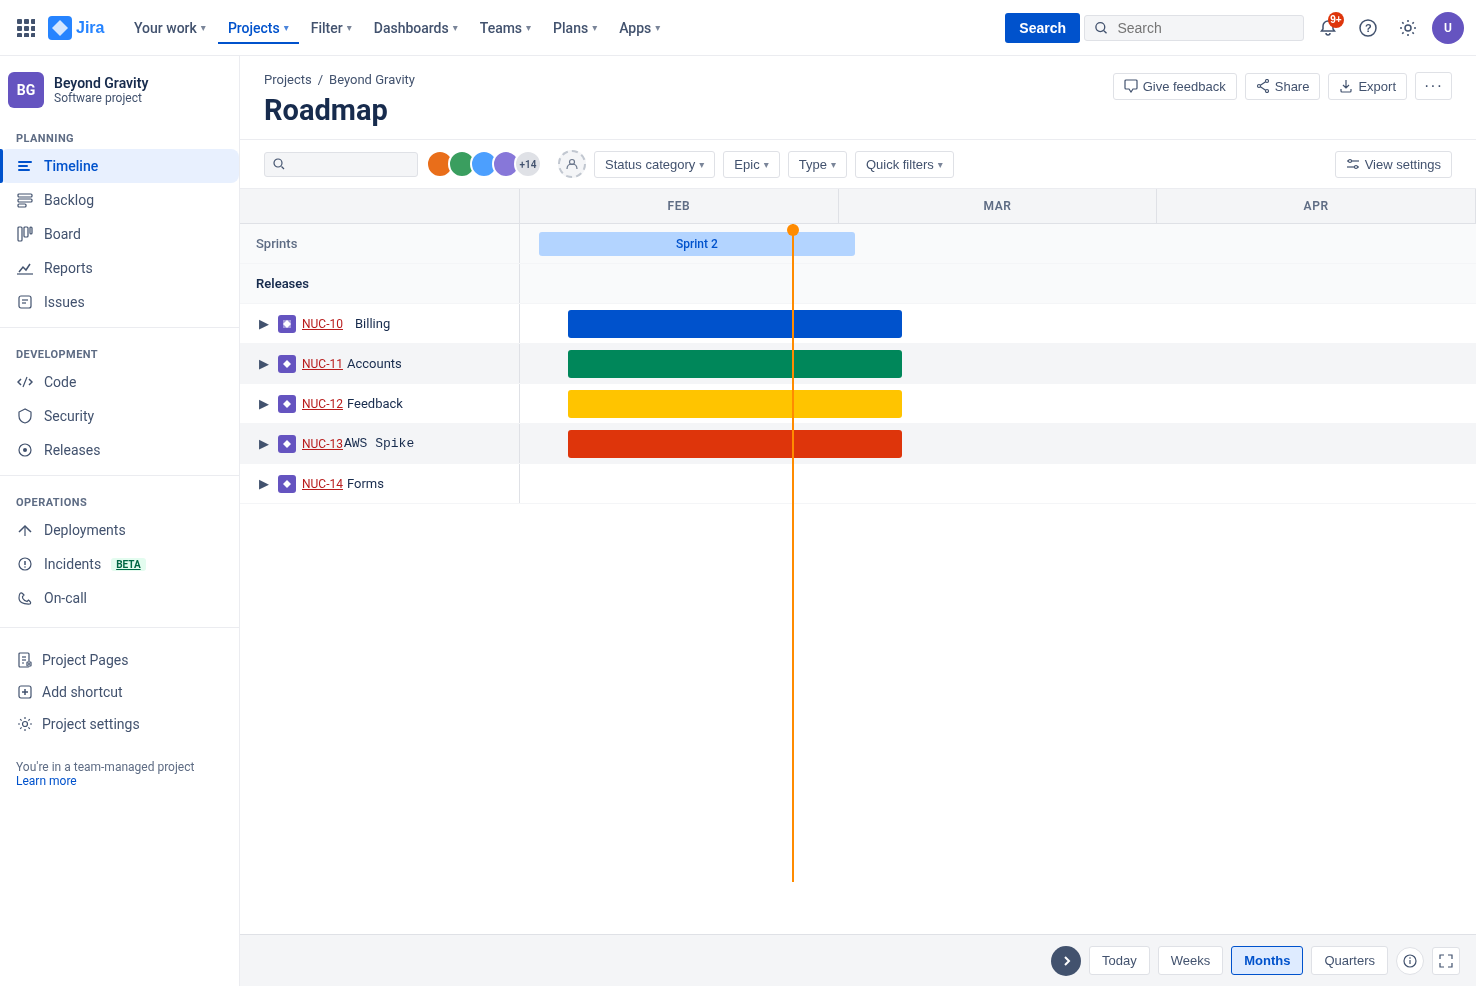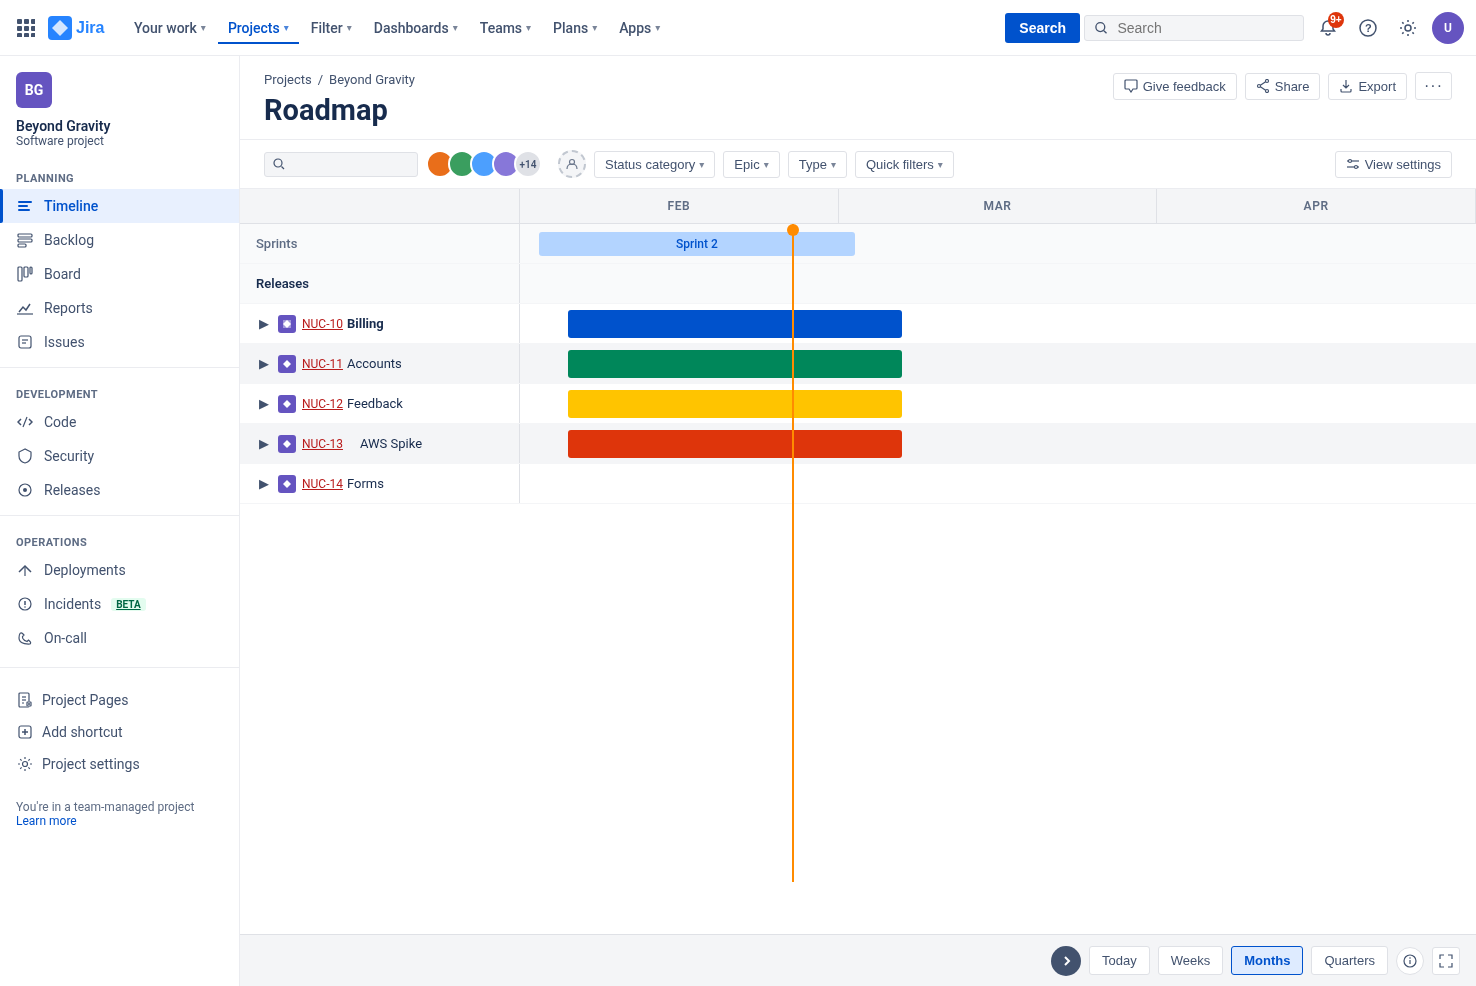--- a/index.html
+++ b/index.html
@@ -30,28 +30,28 @@
     .search-box input { background: none; border: none; outline: none; font-size: 14px; color: #42526e; width: 100%; }
     .icon-btn { width: 32px; height: 32px; display: flex; align-items: center; justify-content: center; border-radius: 50%; cursor: pointer; color: #42526e; background: none; border: none; position: relative; }
     .notif-badge { position: absolute; top: 0; right: 0; background: #de350b; color: #fff; border-radius: 50%; width: 16px; height: 16px; font-size: 10px; font-weight: 700; display: flex; align-items: center; justify-content: center; }
     .avatar { width: 32px; height: 32px; border-radius: 50%; background: #6554c0; display: flex; align-items: center; justify-content: center; color: #fff; font-size: 12px; font-weight: 600; cursor: pointer; }
 
     
     .main-layout { display: flex; margin-top: 56px; height: calc(100vh - 56px); }
 
     
     .sidebar { width: 240px; min-width: 240px; background: #fff; border-right: 1px solid #ebecf0; overflow-y: auto; padding-bottom: 16px; }
-    .sidebar-project-header { padding: 16px 16px 12px; display: flex; gap: 10px; flex-direction: column; }
+    .sidebar-project-header { padding: 16px 8px 12px; display: flex; align-items: center; gap: 10px; }
     .project-icon { width: 36px; height: 36px; background: #6554c0; border-radius: 6px; display: flex; align-items: center; justify-content: center; color: #fff; font-size: 14px; font-weight: 700; flex-shrink: 0; }
     .project-name { font-size: 14px; font-weight: 600; color: #172b4d; }
     .project-type { font-size: 12px; color: #42526e; }
     .sidebar-section-label { padding: 12px 16px 4px; font-size: 11px; font-weight: 700; color: #5e6c84; text-transform: uppercase; letter-spacing: 0.04em; }
     .sidebar-divider { height: 1px; background: #ebecf0; margin: 8px 0; }
     .sidebar-item { display: flex; align-items: center; gap: 10px; padding: 8px 16px; cursor: pointer; color: #42526e; font-size: 14px; border-radius: 0; position: relative; }
-    .sidebar-item.active { background: #e8f0fe; color: #0052cc; font-weight: 500; }
+    .sidebar-item.active { background: #e8f0fe; color: #0052cc; font-weight: 500; border-radius: 8px; }
     .sidebar-item.active::before { content: ''; position: absolute; left: 0; top: 0; bottom: 0; width: 3px; background: #0052cc; border-radius: 0 2px 2px 0; }
     .sidebar-item-icon { width: 18px; height: 18px; display: flex; align-items: center; justify-content: center; flex-shrink: 0; font-size: 14px; }
     .beta-badge { background: #e3fcef; color: #006644; font-size: 10px; font-weight: 700; padding: 1px 5px; border-radius: 3px; text-transform: uppercase; text-decoration: underline; }
     .sidebar-bottom { padding: 8px 0; }
     .sidebar-bottom-item { display: flex; align-items: center; gap: 8px; padding: 7px 16px; cursor: pointer; color: #42526e; font-size: 14px; }
     .sidebar-footer { padding: 12px 16px; color: #5e6c84; font-size: 12px; }
     .sidebar-footer a { color: #0052cc; text-decoration: none; }
 
     
     .content { flex: 1; overflow: hidden; display: flex; flex-direction: column; }
@@ -498,21 +498,21 @@
         <div class="roadmap-row" style="background:#fff;">
           <div class="roadmap-row-label">
             <span class="expand-btn">▶</span>
             <div class="issue-icon">
               <svg viewBox="0 0 12 12" fill="white">
                   <path d="M2 2h8v8H2z" fill="white" opacity="0.4"></path>
                   <path d="M6 2L10 6 6 10 2 6Z" fill="white"></path>
                 </svg>
             </div>
             <span class="issue-id-link">NUC-10</span>
-            <span class="issue-title" style="margin-left:4px;font-weight:bold;">Billing</span>
+            <span class="issue-title" style="margin-left:12px;">Billing</span>
           </div>
           <div class="roadmap-row-content">
             <div style="position:absolute; left:5%; width:35%; height:28px; background:#0052cc; border-radius:3px; top:50%; transform:translateY(-50%);"></div>
           </div>
         </div>
 
         <div class="roadmap-row" style="background:#f4f5f7;">
           <div class="roadmap-row-label">
             <span class="expand-btn">▶</span>
             <div class="issue-icon">
@@ -546,21 +546,21 @@
 
         <div class="roadmap-row" style="background:#f4f5f7;">
           <div class="roadmap-row-label">
             <span class="expand-btn">▶</span>
             <div class="issue-icon">
               <svg viewBox="0 0 12 12" fill="white">
                   <path d="M6 2L10 6 6 10 2 6Z" fill="white"></path>
                 </svg>
             </div>
             <span class="issue-id-link">NUC-13</span>
-            <span class="issue-title" style="margin-left:17px;">AWS Spike</span>
+            <span class="issue-title" style="margin-left:1px;font-family:Liberation Mono, monospace;">AWS Spike</span>
           </div>
           <div class="roadmap-row-content">
             <div style="position:absolute; left:5%; width:35%; height:28px; background:#de350b; border-radius:3px; top:50%; transform:translateY(-50%);"></div>
           </div>
         </div>
 
         <div class="roadmap-row" style="background:#fff;">
           <div class="roadmap-row-label">
             <span class="expand-btn">▶</span>
             <div class="issue-icon">

